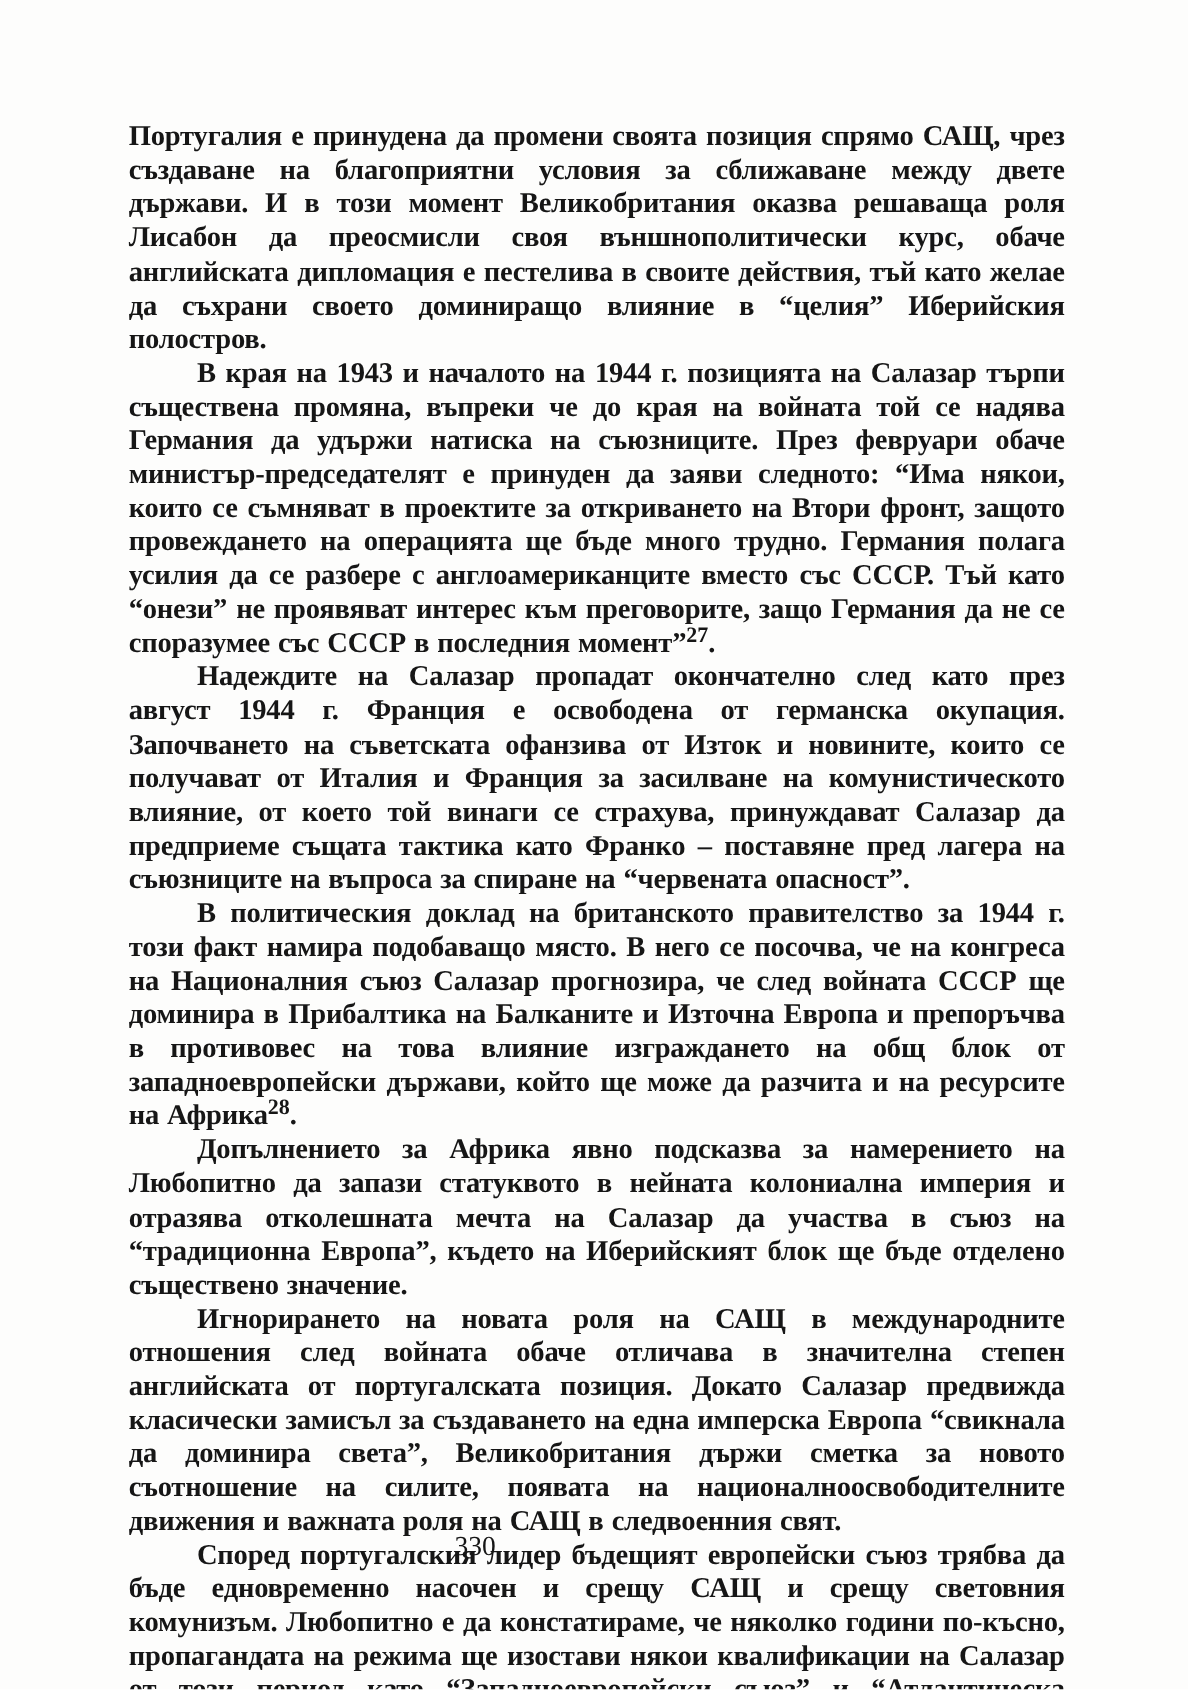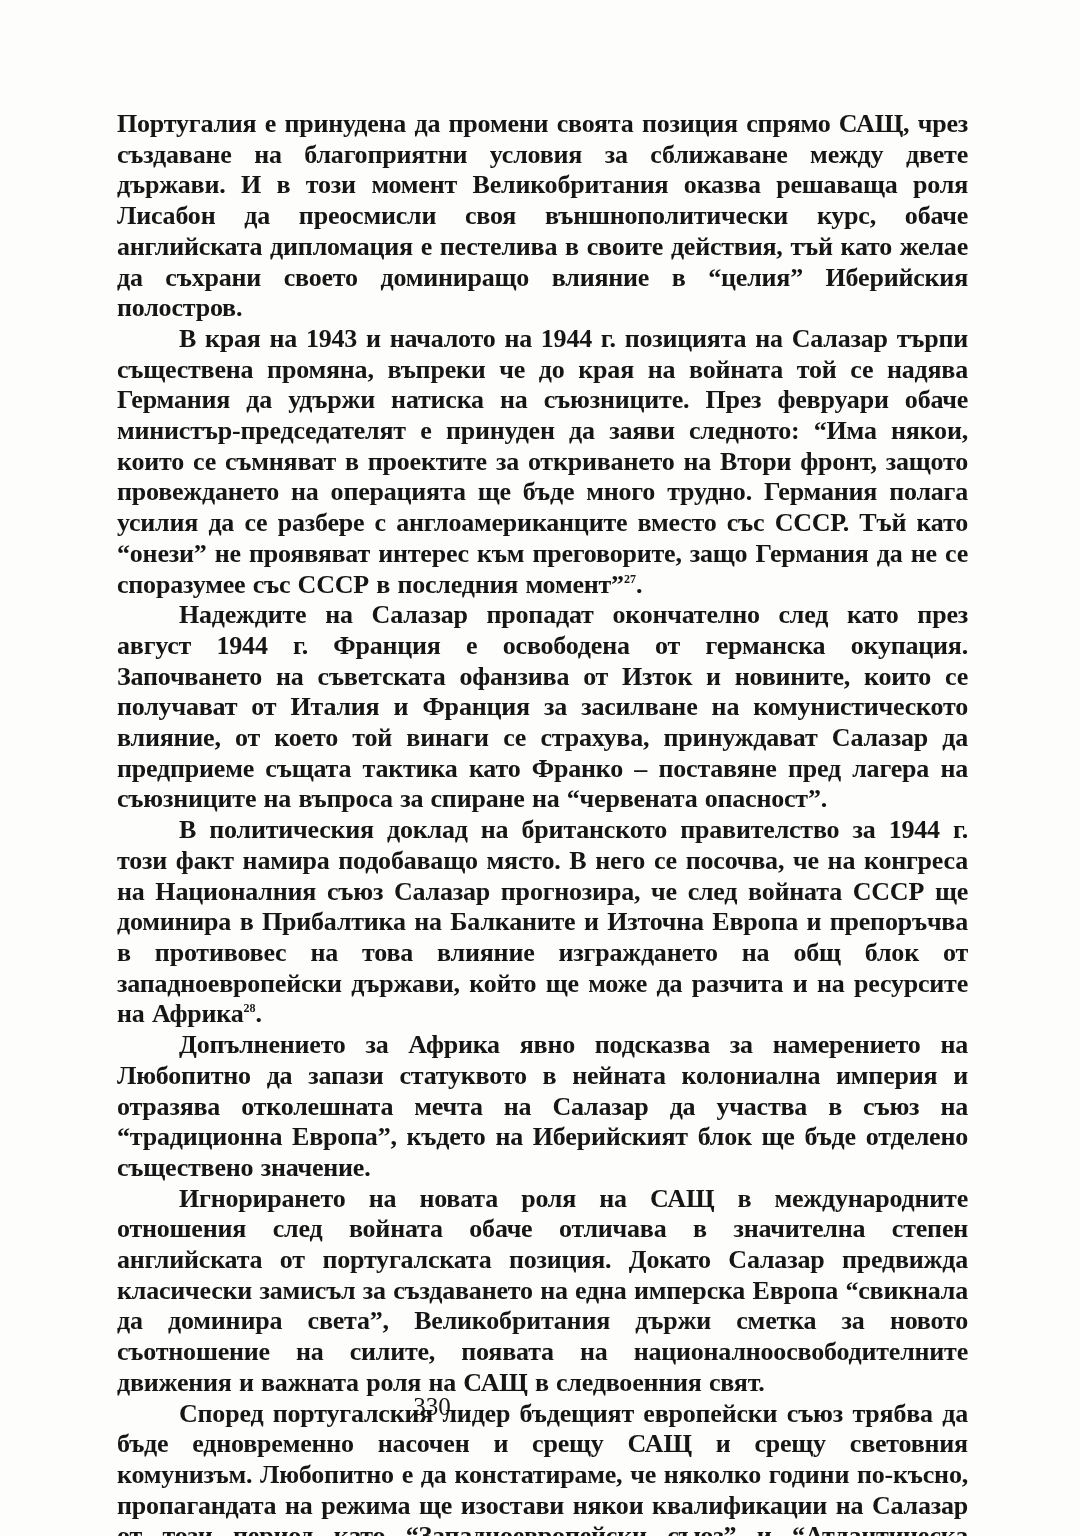--- a/index.html
+++ b/index.html
@@ -29,21 +29,21 @@
     text-align: justify;
     font-size: 26px;
     line-height: 30.7px;
     letter-spacing: -0.2px;
     word-spacing: 1px;
   }
   .text-block p.indent {
     text-indent: 62px;
   }
   .text-block sup {
-    font-size: 12px;
+    font-size: 20px;
     line-height: 0;
     vertical-align: super;
     letter-spacing: 0;
   }
   .page-number {
     position: absolute;
     top: 1392px;
     left: 0;
     width: 864px;
     text-align: center;

